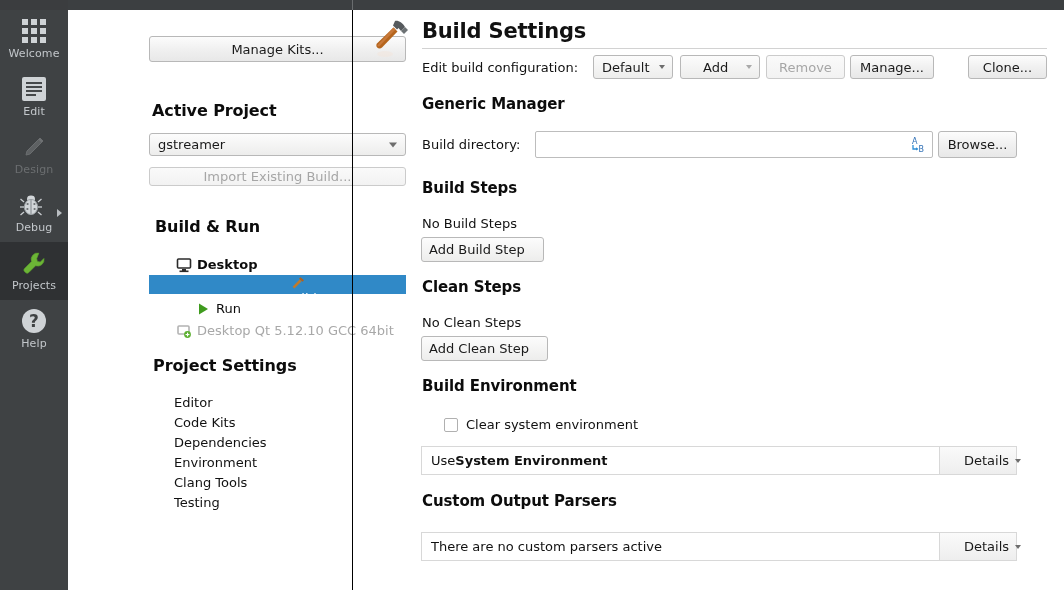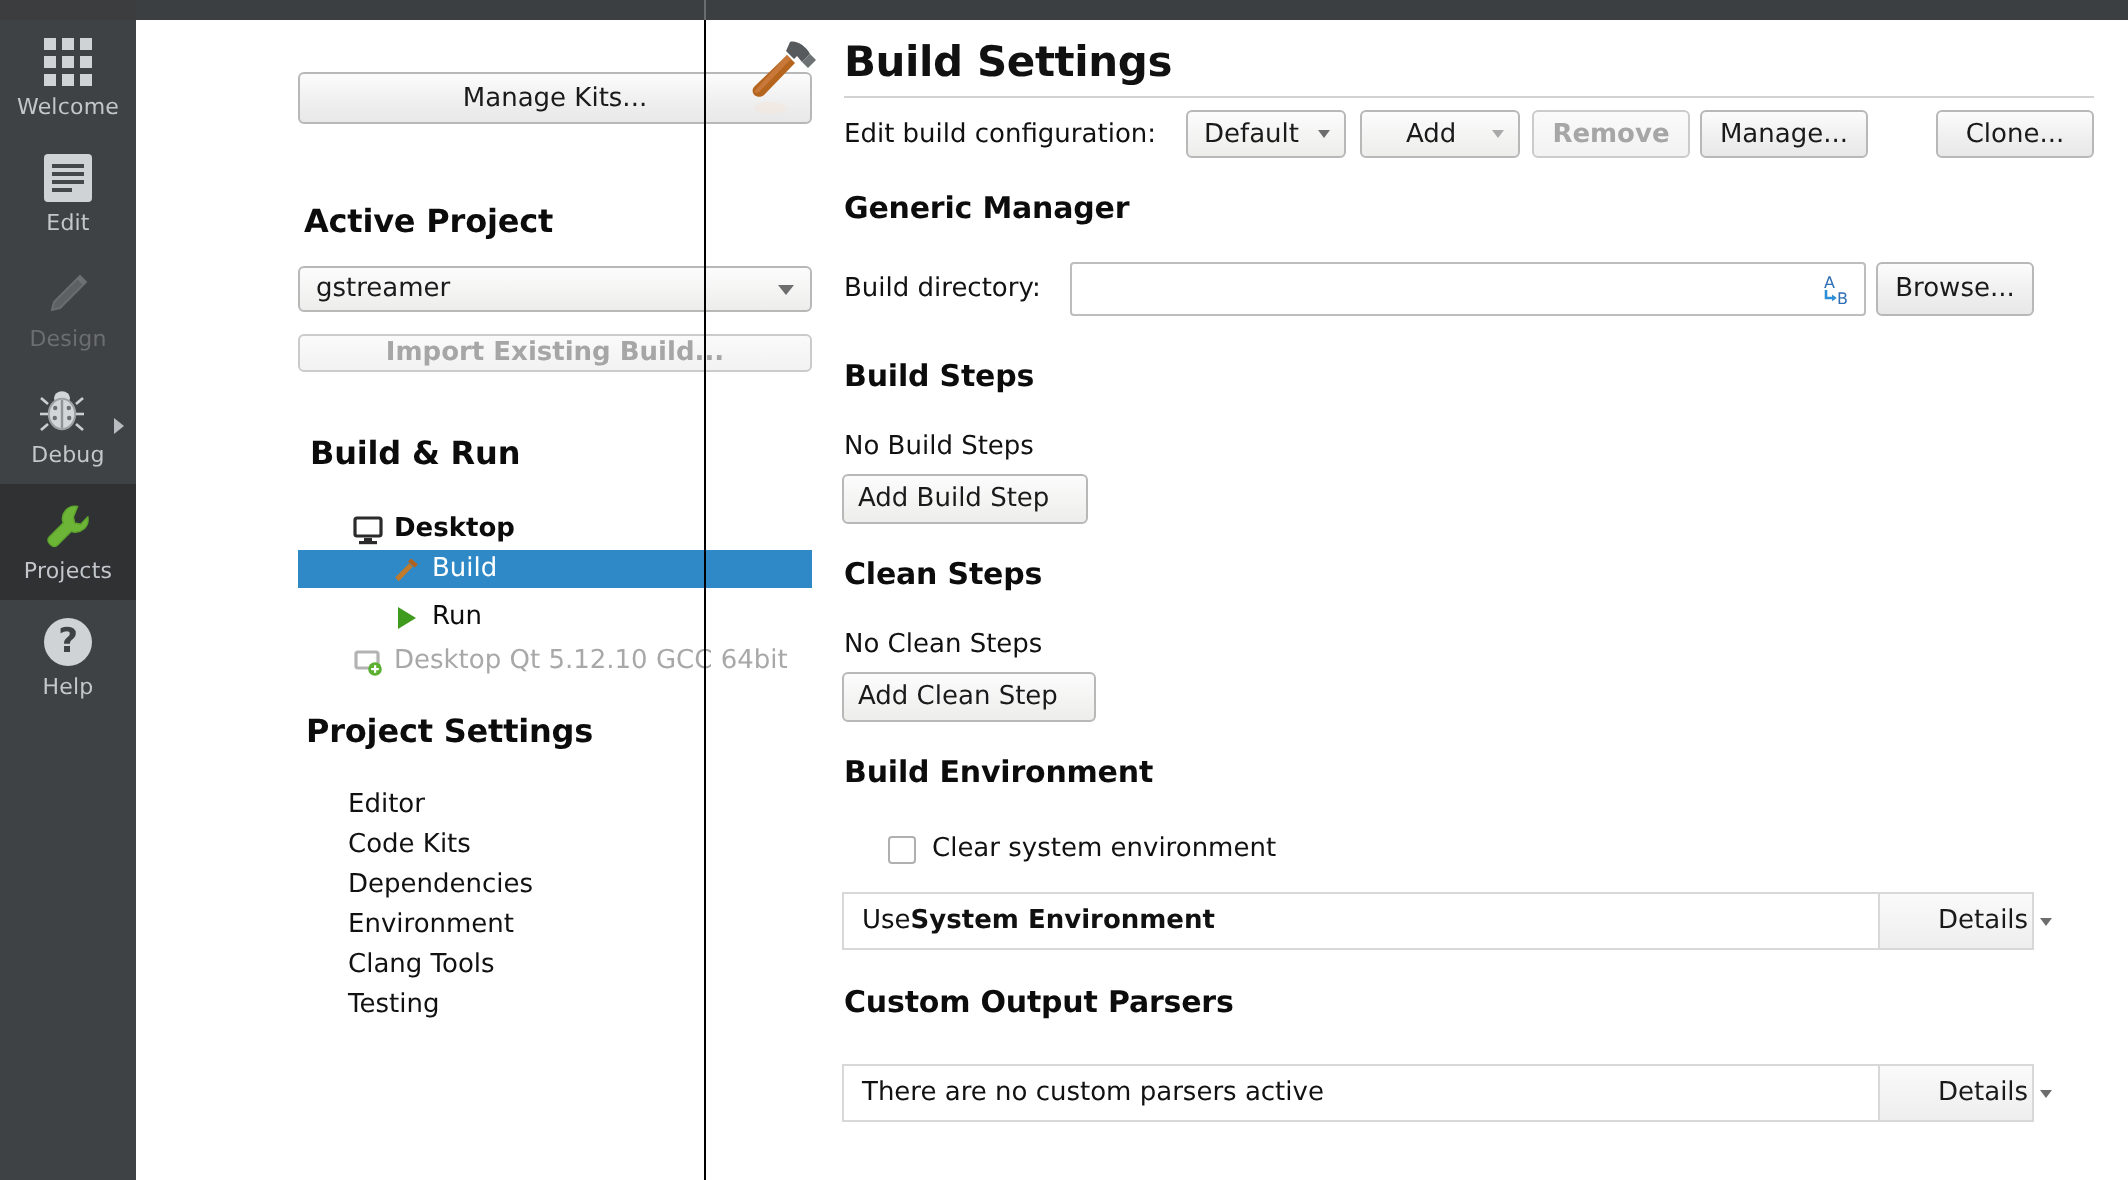--- a/index.html
+++ b/index.html
@@ -81,21 +81,21 @@
 
   .btn {
     background: linear-gradient(to bottom,#fcfcfc 0%, #f0f0f0 52%, #e8e8e8 100%);
     border: 1px solid #b8b8b8; border-radius: 3px;
     font-family: "DejaVu Sans", sans-serif;
     font-size: 13px; color: #1a1a1a;
     display:flex; align-items:center; justify-content:center;
     cursor: pointer; white-space: nowrap;
   }
   .btn.disabled { color:#a6a6a6; border-color:#cbcbcb;
-    background: linear-gradient(to bottom,#fafafa 0%, #f2f2f2 100%); cursor:default;font-weight:bold; }
+    background: linear-gradient(to bottom,#fafafa 0%, #f2f2f2 100%); cursor:default; }
 
   #manage-kits { position:absolute; left:81px; top:26px; width:257px; height:26px; }
 
   .section-head {
     position:absolute; font-size:16px; font-weight:bold; color:#0c0c0c;
     font-family:"DejaVu Sans", sans-serif; letter-spacing:-.1px;
   }
   #active-project-head { left:84px; top:91px; }
   #build-run-head { left:87px; top:207px; }
   #project-settings-head { left:85px; top:346px; }
@@ -115,21 +115,21 @@
   #import-existing { position:absolute; left:81px; top:157px; width:257px; height:19px; }
 
   
   .tree-row {
     position:absolute; height:19px; display:flex; align-items:center;
     font-size:13px; color:#0c0c0c; font-family:"DejaVu Sans", sans-serif;
     cursor:pointer; white-space:nowrap;
   }
   .tree-row .tico { width:16px; height:16px; margin-right:5px; position:relative; flex:0 0 16px; }
   #row-desktop  { left:108px; top:245px; font-weight:bold; }
-  #row-build    { left:81px;  top:265px; width:257px; background:#3089c7; color:#fff; padding-left:46px; }
+  #row-build    { left:81px;  top:265px; width:257px; background:#3089c7; color:#fff; padding-left:46px;flex-direction:column; }
   #row-run      { left:127px; top:289px; }
   #row-kit      { left:108px; top:311px; color:#a8a8a8; }
 
   .projsettings-item {
     position:absolute; left:106px; font-size:13px; color:#111;
     font-family:"DejaVu Sans", sans-serif; cursor:pointer;
   }
 
   #hammer-icon { position:absolute; left:371px; top:17px; width:42px; height:44px; }
 
@@ -195,21 +195,21 @@
   #clear-sys-env-label { font-size:13px; color:#111; font-family:"DejaVu Sans", sans-serif; }
 
   .detailswidget { position:absolute; height:29px; display:flex; }
   .dw-main {
     flex:1; background:#fff; border:1px solid #d8d8d8; border-right:none;
     display:flex; align-items:center; padding-left:9px;
     font-size:13px; color:#111; font-family:"DejaVu Sans", sans-serif;
   }
   .dw-btn {
     width:78px; background:linear-gradient(to bottom,#fafafa,#eeeeee);
-    border:1px solid #d8d8d8; display:flex; align-items:center; justify-content:space-between;
+    border:1px solid #d8d8d8; display:flex; align-items:center; justify-content:center;
     gap:6px; font-size:13px; color:#1a1a1a; cursor:pointer;
     font-family:"DejaVu Sans", sans-serif;
     padding-left:29px;
   }
   .dw-btn .caret-sm2 {
     width:0;height:0;border-left:3.5px solid transparent;border-right:3.5px solid transparent;
     border-top:4.5px solid #6d6d6d;
   }
   #env-details-widget { left:421px; top:446px; width:596px; }
   #parsers-details-widget { left:421px; top:532px; width:596px; }

